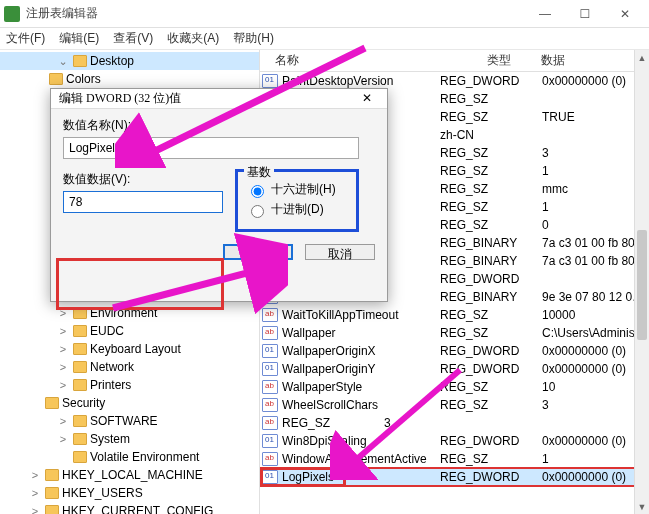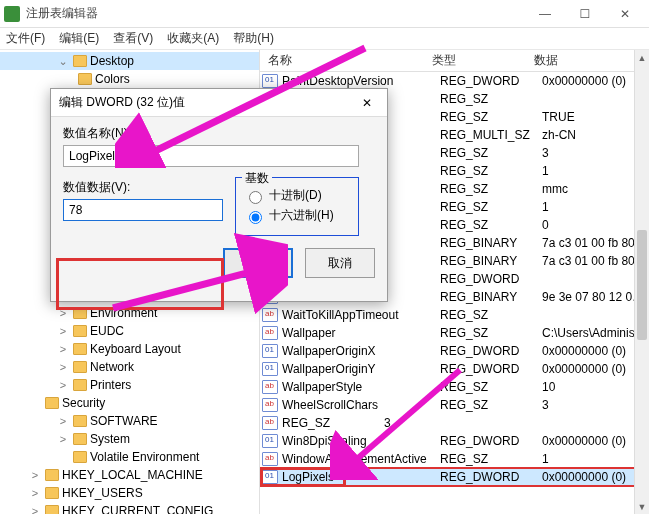--- a/index.html
+++ b/index.html
@@ -12,48 +12,48 @@
   .menubar span { cursor:default;}
   .content { display:flex; position:absolute; top:50px; bottom:0; left:0; right:0;}
   .tree { width:260px; border-right:1px solid #e0e0e0; overflow:hidden; position:relative; background:#fff;}
   .tree-inner { padding:2px 0;}
   .tnode { display:flex; align-items:center; height:18px; padding:0 2px; white-space:nowrap;}
   .tnode .exp { width:14px; text-align:center; color:#7a7a7a; font-size:11px;}
   .tnode .fold { width:14px; height:12px; background:#f7c65a; border:1px solid #d9a53c; border-radius:1px; margin:0 3px;}
   .tnode.sel { background:#cde8ff;}
   .listpane { flex:1; overflow:hidden; position:relative;}
   .listhead { display:flex; height:22px; align-items:center; border-bottom:1px solid #e0e0e0; background:#fff;}
-  .listhead div { padding:0 8px; color:#333;}
+  .listhead div { padding:0 15px; color:#333;}
   .col-name { width:164px;}
-  .col-type { width:102px;}
+  .col-type { width:102px;text-align:right;}
   .col-data { flex:1;}
   .listbody { position:absolute; top:22px; bottom:0; left:0; right:0;}
   .row { display:flex; height:18px; align-items:center; padding:0 0;}
   .row .icn { width:16px; height:14px; margin:0 4px 0 2px; display:inline-block; background:#fff; border:1px solid #6e8bd4; position:relative; border-radius:1px;}
   .row .icn.str::after { content:"ab"; position:absolute; font-size:8px; color:#c33; left:2px; top:0;}
   .row .icn.bin::after { content:"01"; position:absolute; font-size:8px; color:#2a4fb0; left:2px; top:0;}
   .row .nm { width:158px; overflow:hidden; text-overflow:ellipsis; white-space:nowrap;}
   .row .tp { width:102px; white-space:nowrap; overflow:hidden;}
   .row .dt { flex:1; white-space:nowrap; overflow:hidden; text-overflow:ellipsis;}
   .row.sel { background:#cde8ff;}
   .highlight-red { outline:2px solid #d33; outline-offset:-1px;}
   .dialog { position:absolute; left:50px; top:88px; width:338px; height:214px; background:#f4f4f4; border:1px solid #9a9a9a; box-shadow:0 3px 14px rgba(0,0,0,.35);}
-  .dialog .dtitle { height:28px; display:flex; align-items:center; padding:0 8px; background:#fff; border-bottom:1px solid #ddd;}
+  .dialog .dtitle { height:20px; display:flex; align-items:center; padding:0 8px; background:#fff; border-bottom:1px solid #ddd;font-family:Liberation Serif, serif;}
   .dialog .dtitle .t { flex:1;}
   .dialog .dtitle .x { width:24px; text-align:center;}
   .dialog .dbody { padding:6px 28px 0 12px;}
   .dialog label { display:block; margin:2px 0 3px 0;}
   .dialog input[type=text] { width:100%; height:22px; border:1px solid #a7a7a7; padding:0 5px; font:inherit; background:#fff;}
   .rowflex { display:flex; gap:12px; margin-top:10px;}
   .valbox { width:160px;}
-  .groupbox { border:1px solid #1d4ed8; padding:6px 8px 8px 8px; flex:1; position:relative;}
+  .groupbox { border:3px solid #1d4ed8; padding:6px 8px 8px 8px; flex:1; position:relative;}
   .groupbox .legend { position:absolute; top:-8px; left:6px; background:#f4f4f4; padding:0 3px;}
   .radio { display:flex; align-items:center; gap:4px; margin:3px 0;}
   .dlgbtns { display:flex; gap:12px; justify-content:flex-end; padding:12px;}
-  .dlgbtns button { width:70px; height:30px; font:inherit; background:#efefef; border:1px solid #9a9a9a;}
+  .dlgbtns button { width:70px; height:16px; font:inherit; background:#efefef; border:1px solid #9a9a9a;}
   .dlgbtns button.primary { border:2px solid #1a6fd6; background:#eaeaea;}
   .red-frame { position:absolute; border:3px solid #d33; pointer-events:none;}
   svg.arrow { position:absolute; pointer-events:none;}
   .scrollbar-v { position:absolute; right:0; top:50px; bottom:0; width:15px; background:#f0f0f0; border-left:1px solid #ddd;}
   .sbtn { height:15px; display:flex; align-items:center; justify-content:center; font-size:9px; color:#666; background:#f0f0f0;}
   .sthumb { position:absolute; left:2px; right:2px; background:#c8c8c8; border-radius:2px;}
 </style>
 </head>
 <body>
 
@@ -75,21 +75,21 @@
 
 <div class="content">
 
   <div class="tree">
     <div class="tree-inner" id="tree-inner">
         <div class="tnode sel" style="padding-left: 56px;">
           <span class="exp">⌄</span>
           <span class="fold"></span>
           <span>Desktop</span>
         </div>
-        <div class="tnode" style="padding-left: 61px;">
+        <div class="tnode" style="padding-left: 32px;">
           <span class="exp"></span>
           <span class="fold"></span>
           <span>Colors</span>
         </div>
         <div class="tnode" style="padding-left: 72px;">
           <span class="exp"></span>
           <span class="fold"></span>
           <span>LanguageConfiguration</span>
         </div>
         <div class="tnode" style="padding-left: 72px;">
@@ -231,21 +231,20 @@
         </div>
         <div class="row">
           <span class="icn str"></span>
           <span class="nm"></span>
           <span class="tp">REG_SZ</span>
           <span class="dt">TRUE</span>
         </div>
         <div class="row">
           <span class="icn str"></span>
           <span class="nm"></span>
-          <span class="tp">REG_MULTI_SZ</span>
           <span class="dt">zh-CN</span>
         </div>
         <div class="row">
           <span class="icn str"></span>
           <span class="nm"></span>
           <span class="tp">REG_SZ</span>
           <span class="dt">3</span>
         </div>
         <div class="row">
           <span class="icn str"></span>
@@ -291,20 +290,21 @@
         <div class="row">
           <span class="icn bin"></span>
           <span class="nm"></span>
           <span class="tp">REG_BINARY</span>
           <span class="dt">9e 3e 07 80 12 00 01</span>
         </div>
         <div class="row">
           <span class="icn str"></span>
           <span class="nm">WaitToKillAppTimeout</span>
           <span class="tp">REG_SZ</span>
+          <span class="dt">10000</span>
         </div>
         <div class="row">
           <span class="icn str"></span>
           <span class="nm">Wallpaper</span>
           <span class="tp">REG_SZ</span>
           <span class="dt">C:\Users\Administrator</span>
         </div>
         <div class="row">
           <span class="icn bin"></span>
           <span class="nm">WallpaperOriginX</span>
@@ -371,26 +371,26 @@
     <label>数值名称(N):</label>
     <input type="text" readonly="" value="LogPixels" style="">
     <div class="rowflex">
       <div class="valbox">
         <label>数值数据(V):</label>
         <input type="text" style="border: 1px solid rgb(26, 111, 214);" value="78">
       </div>
       <div class="groupbox">
         <span class="legend">基数</span>
         <div class="radio">
+          <input type="radio" checked="" style="">
+          <span>十六进制(H)</span>
+        </div>
+        <div class="radio">
           <input type="radio" style="">
           <span>十进制(D)</span>
-        </div>
-        <div class="radio">
-          <input type="radio" checked="" style="">
-          <span>十六进制(H)</span>
         </div>
       </div>
     </div>
   </div>
   <div class="dlgbtns">
     <button class="primary">确定</button>
     <button>取消</button>
   </div>
 </div>
 

